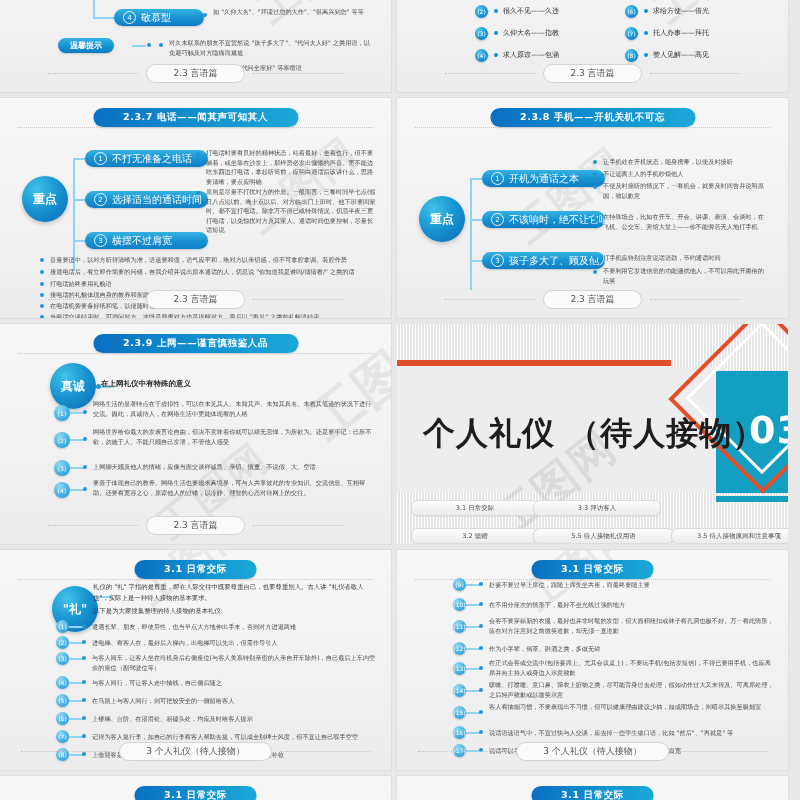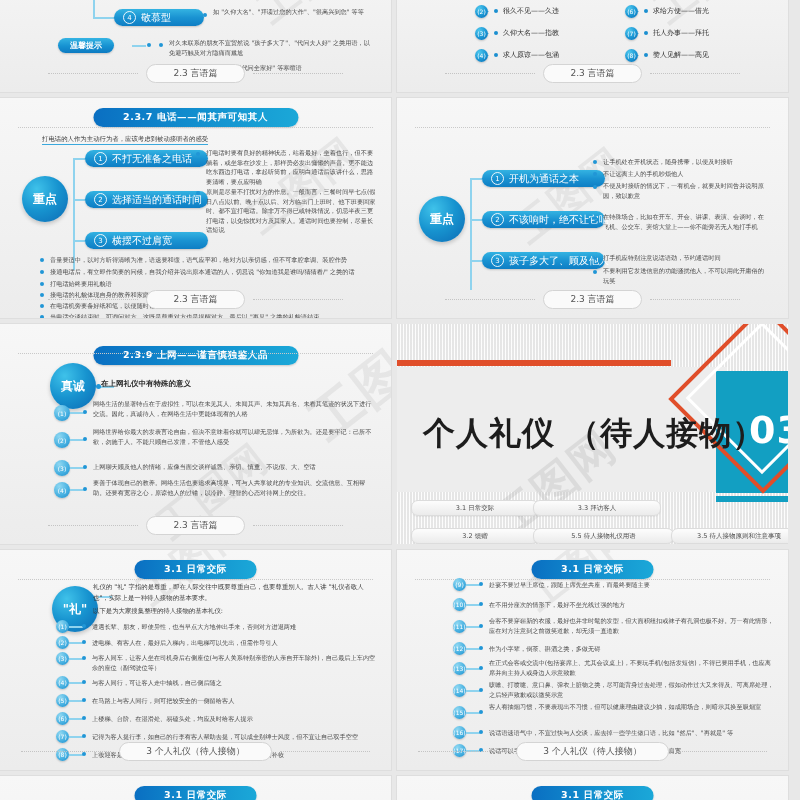--- a/index.html
+++ b/index.html
@@ -265,23 +265,20 @@
       <div class="dots"></div>
     </div>
   </div>
 
   <div class="slide c0 r1">
     <div class="wm" style="left:240px;top:60px;">工图网</div>
 
     <div class="pill-title" style="top:10px;">2.3.7  电话——闻其声可知其人</div>
     <div class="title-rule" style="top:29px;"></div>
 
-    <div class="lead" style="left:42px;top:36px;width:300px;">
-      <span class="ulined">打电话的人作为主动行为者，应该考虑到被动接听者的感受</span>
-    </div>
 
     <div class="keycirc" style="left:22px;top:78px;">重点</div>
 
     <div class="conn v" style="left:73px;top:60px;height:112px;"></div>
     <div class="conn h" style="left:73px;top:60px;width:12px;"></div>
     <div class="conn h" style="left:73px;top:101px;width:12px;"></div>
     <div class="conn h" style="left:73px;top:142px;width:12px;"></div>
 
     <div class="npill" style="left:85px;top:52px;width:105px;">
       <span class="num">1</span>
@@ -317,20 +314,21 @@
     <div class="footer">
       <div class="dots"></div>
       <div class="cap">2.3  言语篇</div>
       <div class="dots"></div>
     </div>
   </div>
 
   <div class="slide c1 r1">
     <div class="wm" style="left:110px;top:70px;">工图网</div>
 
+    <div class="pill-title" style="top:10px;">2.3.8 手机——开机关机不可忘</div>
     <div class="title-rule" style="top:29px;"></div>
 
 
     <div class="keycirc" style="left:22px;top:98px;">重点</div>
 
     <div class="conn v" style="left:73px;top:80px;height:112px;"></div>
     <div class="conn h" style="left:73px;top:80px;width:12px;"></div>
     <div class="conn h" style="left:73px;top:121px;width:12px;"></div>
     <div class="conn h" style="left:73px;top:162px;width:12px;"></div>
 
@@ -366,21 +364,21 @@
       <div class="dots"></div>
       <div class="cap">2.3  言语篇</div>
       <div class="dots"></div>
     </div>
   </div>
 
   <div class="slide c0 r2">
     <div class="wm" style="left:300px;top:20px;font-size:52px;">工图网</div>
     <div class="wm" style="left:150px;top:140px;">工图网</div>
 
-    <div class="pill-title" style="top:22px;">2.3.9  上网——谨言慎独鉴人品</div>
+    <div class="pill-title" style="top:10px;">2.3.9  上网——谨言慎独鉴人品</div>
     <div class="title-rule" style="top:29px;"></div>
 
     <div class="keycirc" style="left:50px;top:39px;font-family:Liberation Serif, serif;">真诚</div>
     <div class="conn h" style="left:98px;top:62px;width:16px;"></div>
     <div class="bdot" style="left:96px;top:60px;width:5px;height:5px;"></div>
     <div style="position:absolute;left:101px;top:55px;font-size:7.5px;font-weight:bold;color:#2a2a2a;">在上网礼仪中有特殊的意义</div>
 
     <div class="ncirc lt" style="left:54px;top:81px;width:16px;height:16px;">(1)</div>
     <div class="conn h" style="left:70px;top:88px;width:15px;"></div>
     <div class="bdot" style="left:83px;top:86px;"></div>

